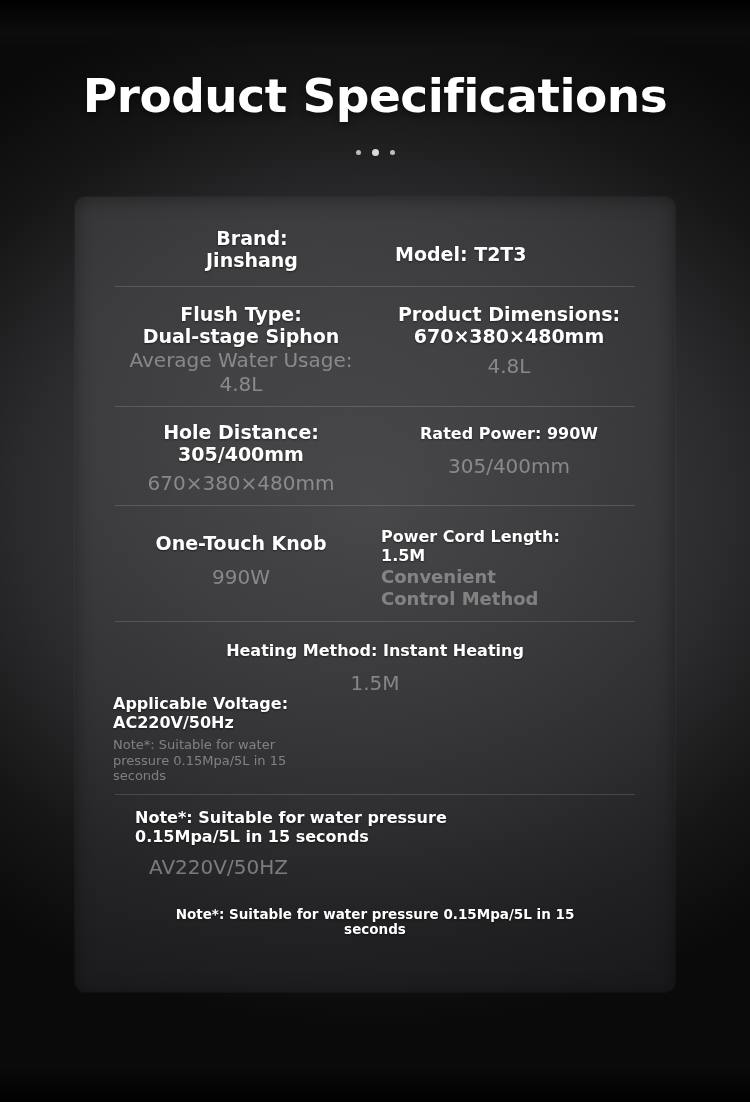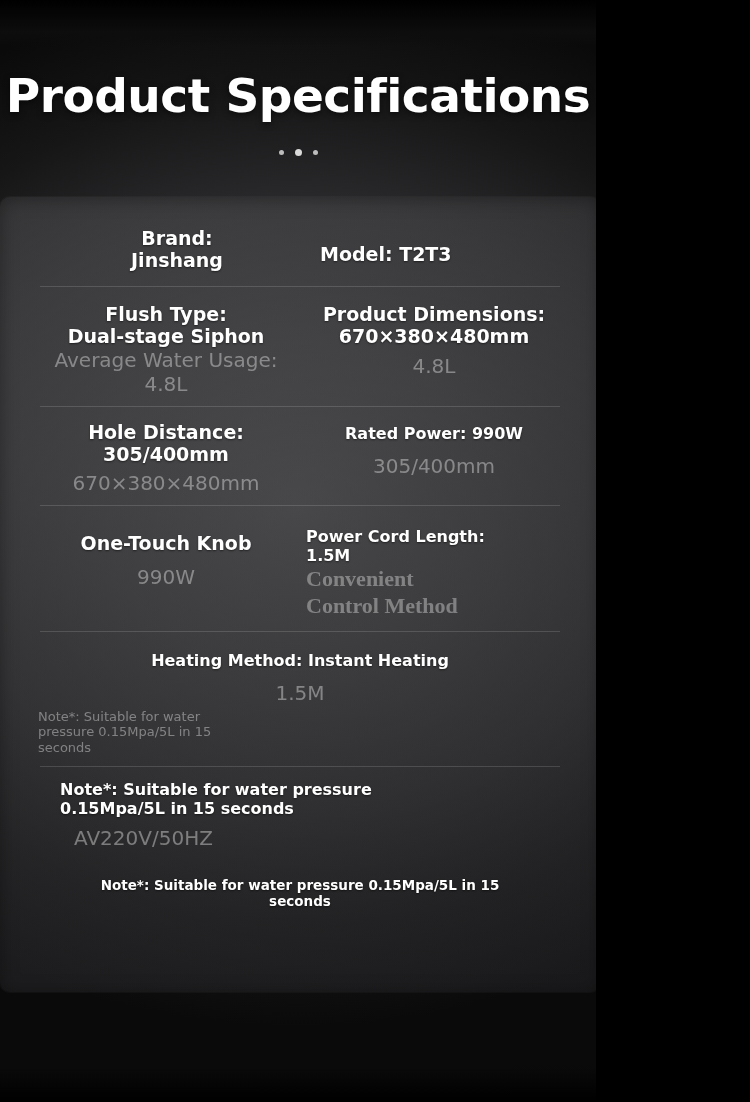--- a/index.html
+++ b/index.html
@@ -8,21 +8,21 @@
     background: #000;
   }
   body {
     width: 750px;
     height: 1102px;
     font-family: "DejaVu Sans", sans-serif;
     overflow: hidden;
   }
   .page {
     position: relative;
-    width: 596px;
+    width: 750px;
     height: 1102px;
     background:
       radial-gradient(ellipse 620px 520px at 50% 46%, #4a4a4c 0%, #3b3b3d 32%, #2a2a2c 58%, #161617 80%, #0a0a0b 100%),
       #0a0a0b;
     box-sizing: border-box;
     overflow: hidden;
   }
   .page::before {
     content: "";
     position: absolute;
@@ -115,21 +115,21 @@
   }
   .lbl.small { font-size: 16px; }
   .lbl.tiny { font-size: 13.5px; }
   .ghost {
     color: rgba(215,215,215,0.48);
     font-size: 20px;
     line-height: 1.2;
     font-weight: normal;
   }
   .ghost.sm { font-size: 13px; }
-  .ghost.big { font-size: 22px; font-weight: bold; color: rgba(225,225,225,0.42); font-family: Liberation Serif, serif; }
+  .ghost.big { font-size: 18px; font-weight: bold; color: rgba(225,225,225,0.42); }
 
   
   #row-brand { padding-top: 8px; padding-bottom: 14px; align-items: flex-start; }
   #row-brand .brand-block { padding-left: 22px; text-align: center; }
   #row-brand .model-block { padding-left: 20px; padding-top: 16px; }
 
   #row-flush { padding-top: 16px; padding-bottom: 10px; }
   #row-flush .left { text-align: center; }
   #row-flush .right { text-align: center; }
 
@@ -227,20 +227,22 @@
     </div>
 
     <div class="divider"></div>
 
     <div class="row" id="row-heating">
       <div class="col left">
         <div class="lbl small">Heating Method: Instant Heating</div>
         <div class="ghost mt10">1.5M</div>
       </div>
       <div class="col right">
+        <div class="lbl small" style="white-space:pre-line">Applicable Voltage:
+AC220V/50Hz</div>
         <div class="ghost sm mt4" style="max-width:205px">Note*: Suitable for water pressure 0.15Mpa/5L in 15 seconds</div>
       </div>
     </div>
 
     <div class="divider"></div>
 
     <div class="row" id="row-note">
       <div class="col left">
         <div class="lbl small" style="max-width:340px">Note*: Suitable for water pressure 0.15Mpa/5L in 15 seconds</div>
         <div class="ghost mt8" style="padding-left:14px">AV220V/50HZ</div>

